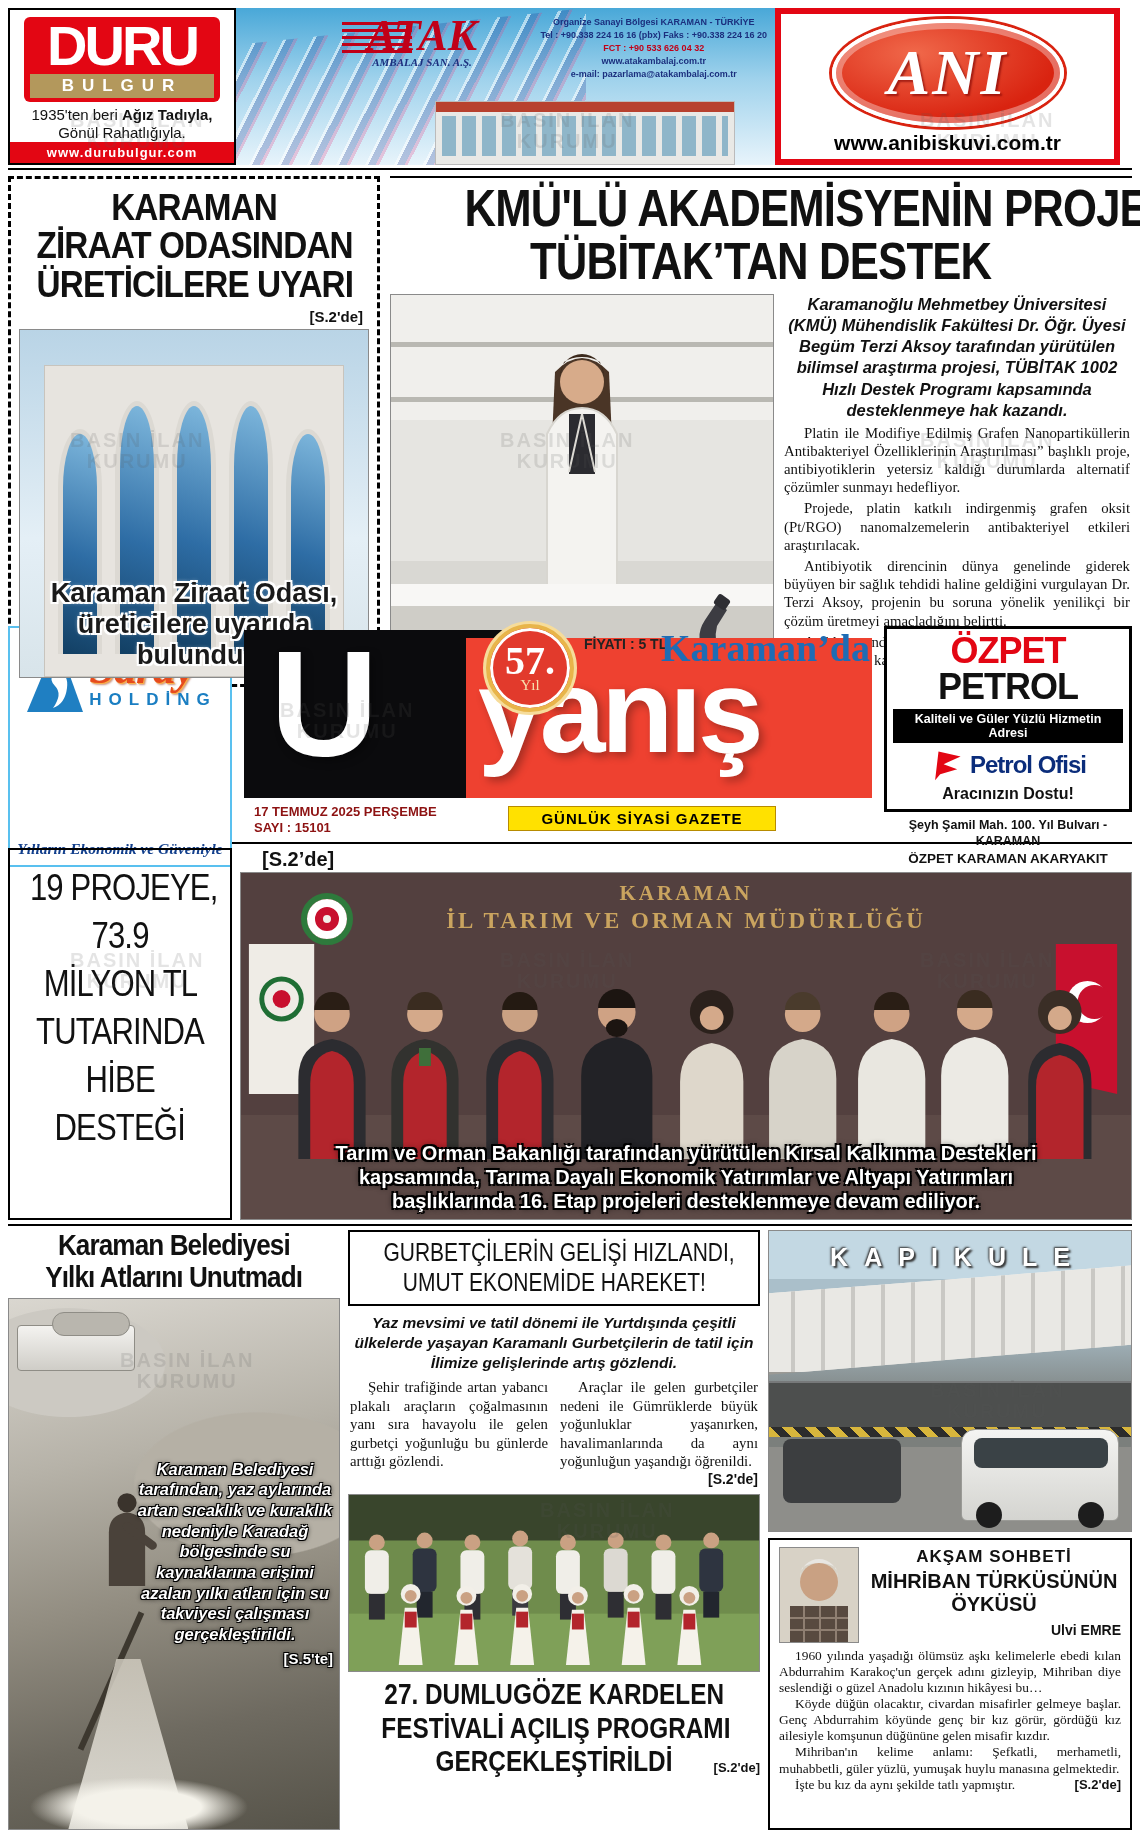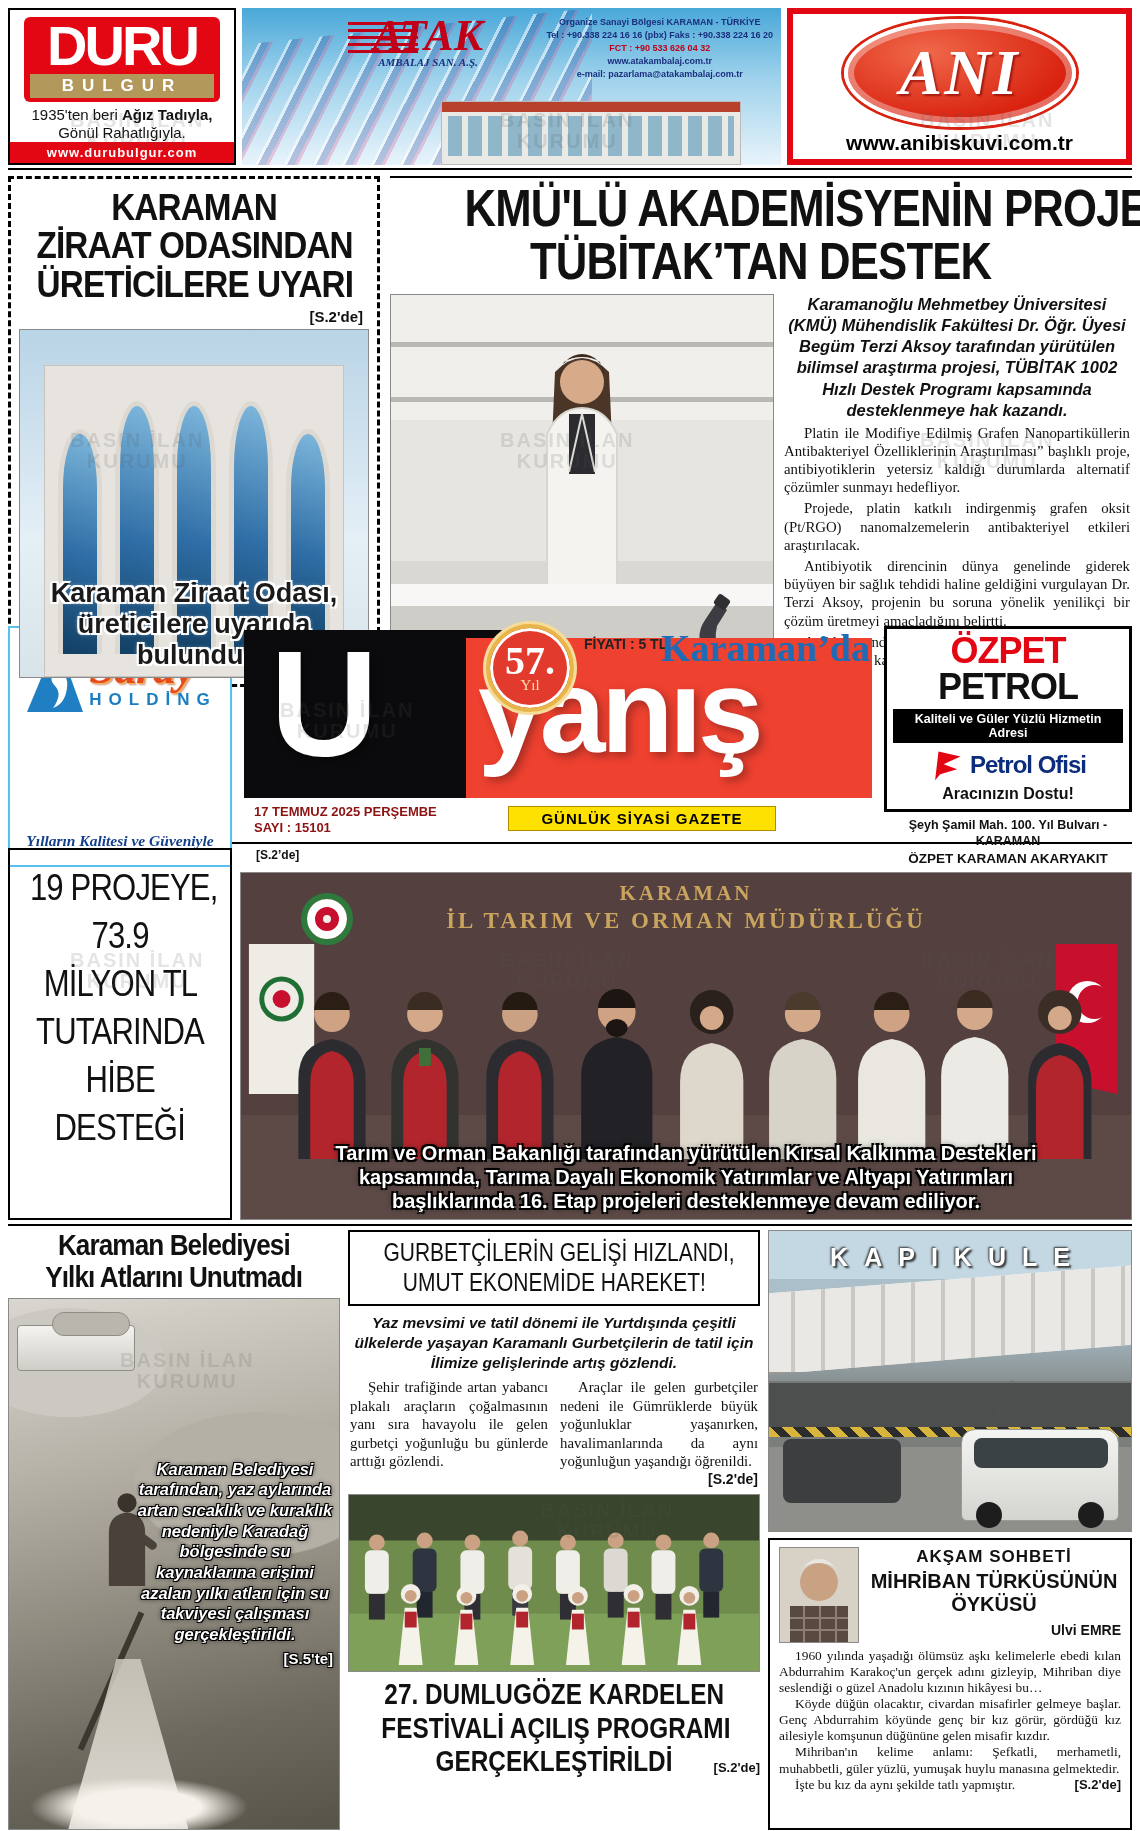--- a/index.html
+++ b/index.html
@@ -8,21 +8,21 @@
   .page{position:relative;width:1140px;height:1831px;padding:8px;background:#fff;overflow:hidden}
   .hr{border-top:2px solid #000;margin:4px 0}
   .cond{display:inline-block;transform:scaleX(.84);transform-origin:center;white-space:nowrap}
   .cond90{display:inline-block;transform:scaleX(.9);transform-origin:center;white-space:nowrap}
   .photo{position:relative;overflow:hidden;border:1px solid #8a8a8a}
   .wm{position:absolute;color:rgba(90,90,90,.16);font-weight:bold;text-align:center;line-height:1.05;
       font-size:20px;letter-spacing:2px;pointer-events:none;z-index:40}
   .wm span{display:block}
 
   
-  .top-ads{display:grid;grid-template-columns:228px 539px 345px;gap:6px;height:156px}
+  .top-ads{display:grid;grid-template-columns:228px 539px 345px;gap:0;height:156px}
   .ad-duru{border:2px solid #000;background:#fff;display:flex;flex-direction:column;align-items:center}
   .duru-box{width:196px;margin-top:7px;background:#e30613;border-radius:6px;text-align:center;padding:2px 0 4px}
   .duru-name{color:#fff;font-weight:bold;font-size:56px;letter-spacing:-3px;line-height:.95}
   .duru-gold{background:#b3985c;color:#fff;font-weight:bold;font-size:17px;letter-spacing:8px;margin:2px 6px 0;padding:2px 0}
   .duru-tag{font-size:15px;margin-top:4px;text-align:center;line-height:1.2}
   .duru-web{width:100%;background:#e30613;color:#fff;font-weight:bold;font-size:13px;text-align:center;
             letter-spacing:1px;padding:3px 0;margin-top:auto}
   .ad-atak{position:relative;background:linear-gradient(180deg,#49a8d8 0%,#9fd2ec 45%,#e8f4fb 100%);overflow:hidden}
   .atak-streaks{position:absolute;left:-30px;top:20px;width:380px;height:150px;
      background:repeating-linear-gradient(118deg,rgba(255,255,255,0) 0 14px,rgba(255,255,255,.55) 14px 17px,
@@ -79,21 +79,21 @@
   .lab-scope{position:absolute;right:26px;bottom:14px}
   .lab-person{position:absolute;left:50%;top:12%;transform:translateX(-50%)}
   .kmu-text{padding-right:2px;overflow:hidden}
   .kmu-intro{font-weight:bold;font-style:italic;font-size:16.5px;line-height:1.28;text-align:center}
   .kmu-para{font-family:"Liberation Serif",serif;font-size:14.8px;line-height:1.23;text-align:justify;text-indent:20px;margin-top:3px}
   .kmu-ref{font-weight:bold;font-family:"Liberation Sans",sans-serif;font-size:14.5px;float:right}
 
   
   .masthead{display:grid;grid-template-columns:224px 636px 248px;gap:8px;height:212px;margin-top:2px}
   .saray{border:2px solid #59c0ef;display:flex;flex-direction:column;align-items:center;justify-content:space-between;
-     padding:6px 4px 12px;background:#fff}
+     padding:6px 4px 4px;background:#fff}
   .saray-row{display:flex;align-items:center;gap:2px}
   .saray-brand{font-family:"Liberation Serif",serif;font-weight:bold;font-style:italic;font-size:46px;color:#e64b1e;
      text-shadow:1px 1px 0 #f8b04a,2px 2px 2px rgba(150,40,0,.5);letter-spacing:-1px}
   .saray-sub{font-size:17px;font-weight:bold;color:#1a7ec2;letter-spacing:7px;text-align:center;margin-top:-4px}
   .saray-slogan{font-family:"Liberation Serif",serif;font-style:italic;font-weight:bold;font-size:15.5px;color:#123f8c;padding:3px 0}
   .nameplate{position:relative}
   .np-black{position:absolute;left:4px;top:4px;width:262px;height:168px;background:#0b0b0d}
   .np-red{position:absolute;left:226px;top:12px;width:406px;height:160px;background:#ee4130}
   .np-u{position:absolute;left:30px;top:-4px;font-weight:bold;font-size:150px;line-height:1.1;color:#fff;
      text-shadow:4px 4px 8px rgba(0,0,0,.35)}
@@ -118,21 +118,21 @@
   .po-brand{color:#0b2d7b;font-weight:bold;font-size:24px;letter-spacing:-1px}
   .po-slogan{font-weight:bold;font-size:16px;margin-top:2px}
   .ozpet-addr{text-align:center;font-weight:bold;font-size:12.5px;margin-top:5px;line-height:1.3}
   .ozpet-company{font-weight:bold;font-size:13.5px}
 
   
   .mainstory{display:grid;grid-template-columns:224px 892px;gap:8px;height:372px;margin-top:4px}
   .hibe-box{border:2px solid #000;padding:14px 2px;text-align:center}
   .hibe-line{font-weight:normal;font-size:37px;line-height:1.3;letter-spacing:-1px}
   .main-photo-wrap{position:relative;padding-top:24px}
-  .main-ref{position:absolute;left:16px;top:0;font-weight:bold;font-size:12px}
+  .main-ref{position:absolute;left:22px;top:0;font-weight:bold;font-size:20px}
   .gov-photo{height:100%;background:linear-gradient(#53403f 0 70%,#5d4a47 70% 100%)}
   .gov-wall-text{position:absolute;left:0;right:0;top:8px;text-align:center;color:#caa45f;
      font-family:"Liberation Serif",serif;font-weight:bold;letter-spacing:3px;z-index:2}
   .gov-wall-text .l1{font-size:21px}
   .gov-wall-text .l2{font-size:23px;margin-top:2px}
   .gov-emblem{position:absolute;left:60px;top:20px;width:52px;height:52px;border-radius:50%;background:#f2efe9;
      border:6px solid #2e7a3c;box-shadow:inset 0 0 0 8px #fff, inset 0 0 0 16px #c8102e;z-index:2}
   .gov-people{position:absolute;left:0;bottom:60px;width:100%;height:215px}
   .gov-cap{position:absolute;left:0;right:0;bottom:6px;text-align:center;color:#fff;font-weight:bold;font-size:20px;
      line-height:1.2;z-index:3;
@@ -369,21 +369,21 @@
         <svg width="64" height="82" viewBox="0 0 64 82">
           <path d="M4 78 L34 6 L60 78 Z" fill="#1f7fc2"></path>
           <path d="M26 24 L34 6 L42 24 L36 20 L32 28 Z" fill="#fff"></path>
           <path d="M30 40 Q46 36 44 54 Q42 70 30 74 Q40 60 32 52 Q26 46 30 40Z" fill="#fff"></path>
         </svg>
         <div>
           <div class="saray-brand">Saray</div>
           <div class="saray-sub">HOLDİNG</div>
         </div>
       </div>
-      <div class="saray-slogan">Yılların Kalitesi ve Güveniyle</div>
+      <div class="saray-slogan">Yılların Ekonomik ve Güveniyle</div>
     </div>
 
     <div class="nameplate">
       <div class="np-black"></div>
       <div class="np-red"></div>
       <div class="np-u">U</div>
       <div class="np-rest">yanış</div>
       <div class="np-badge">
         <div class="np-badge-num">57.</div>
         <div class="np-badge-word">Yıl</div>

